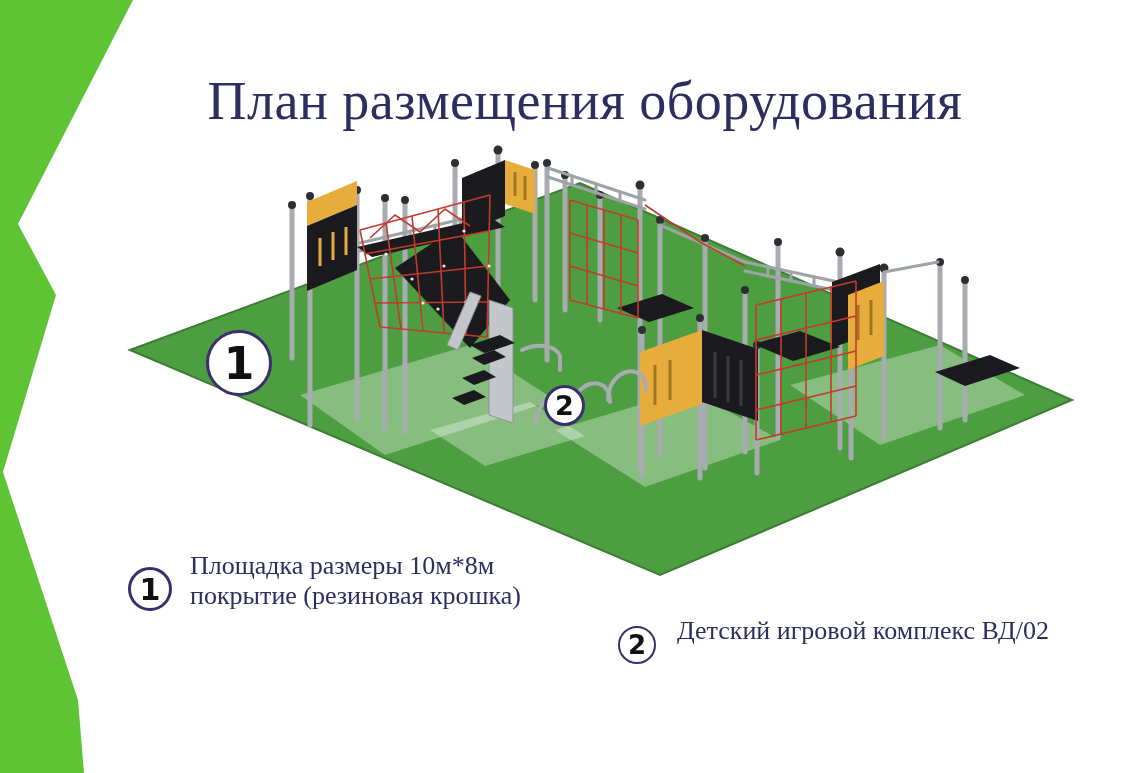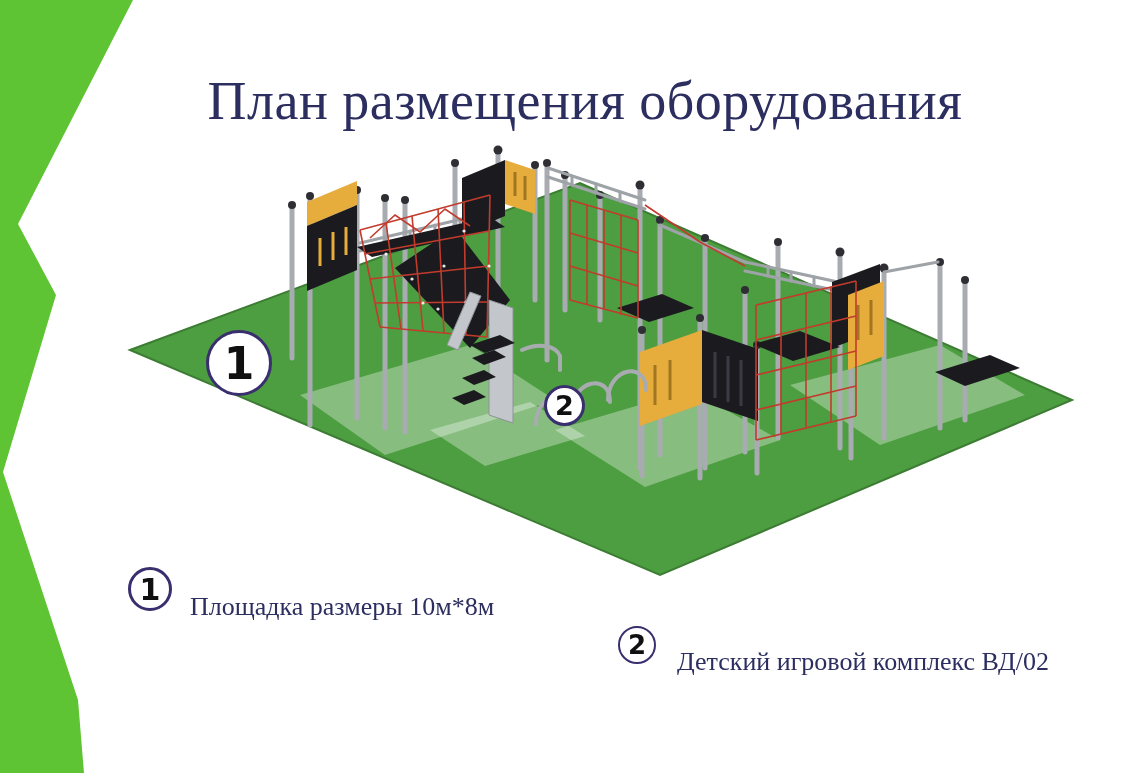--- a/index.html
+++ b/index.html
@@ -32,22 +32,22 @@
     z-index:5;
   }
   #marker-1{left:206px;top:330px;width:66px;height:66px;font-size:44px;}
   #marker-2{left:544px;top:385px;width:41px;height:41px;font-size:27px;}
   #legend-badge-1{left:128px;top:567px;width:44px;height:44px;font-size:30px;}
   #legend-badge-2{left:618px;top:626px;width:38px;height:38px;font-size:26px;border-width:2px;}
   .legend-text{
     position:absolute;color:var(--text-navy);
     font-size:26px;line-height:30px;
   }
-  #legend-text-1{left:190px;top:551px;width:380px;margin-top:41px;}
-  #legend-text-2{left:677px;top:647px;width:430px;}
+  #legend-text-1{left:190px;top:551px;width:380px;}
+  #legend-text-2{left:677px;top:616px;width:430px;}
   
   .pole{stroke:var(--pole-gray);stroke-width:5;stroke-linecap:round;}
   .cap{fill:#2e2e34;}
   .rail{stroke:#9ea3a8;stroke-width:3;stroke-linecap:round;fill:none;}
   .net{stroke:var(--net-red);stroke-width:1.6;fill:none;}
   .black-part{fill:var(--equipment-black);}
   .yellow-part{fill:var(--equipment-yellow);}
   .shadow{fill:rgba(255,255,255,0.33);}
   .slit-y{stroke:var(--equipment-yellow);stroke-width:3;}
   .slit-d{stroke:#a07620;stroke-width:3;}
@@ -254,20 +254,21 @@
 </div>
 <div class="badge" id="marker-2">
   <span>2</span>
 </div>
 
 <div class="badge" id="legend-badge-1">
   <span>1</span>
 </div>
 <div class="legend-text" id="legend-text-1">
   <div>Площадка размеры 10м*8м</div>
+  <div>покрытие (резиновая крошка)</div>
 </div>
 
 <div class="badge" id="legend-badge-2">
   <span>2</span>
 </div>
 <div class="legend-text" id="legend-text-2">
   <div>Детский игровой комплекс ВД/02</div>
 </div>
 
 </body></html>

